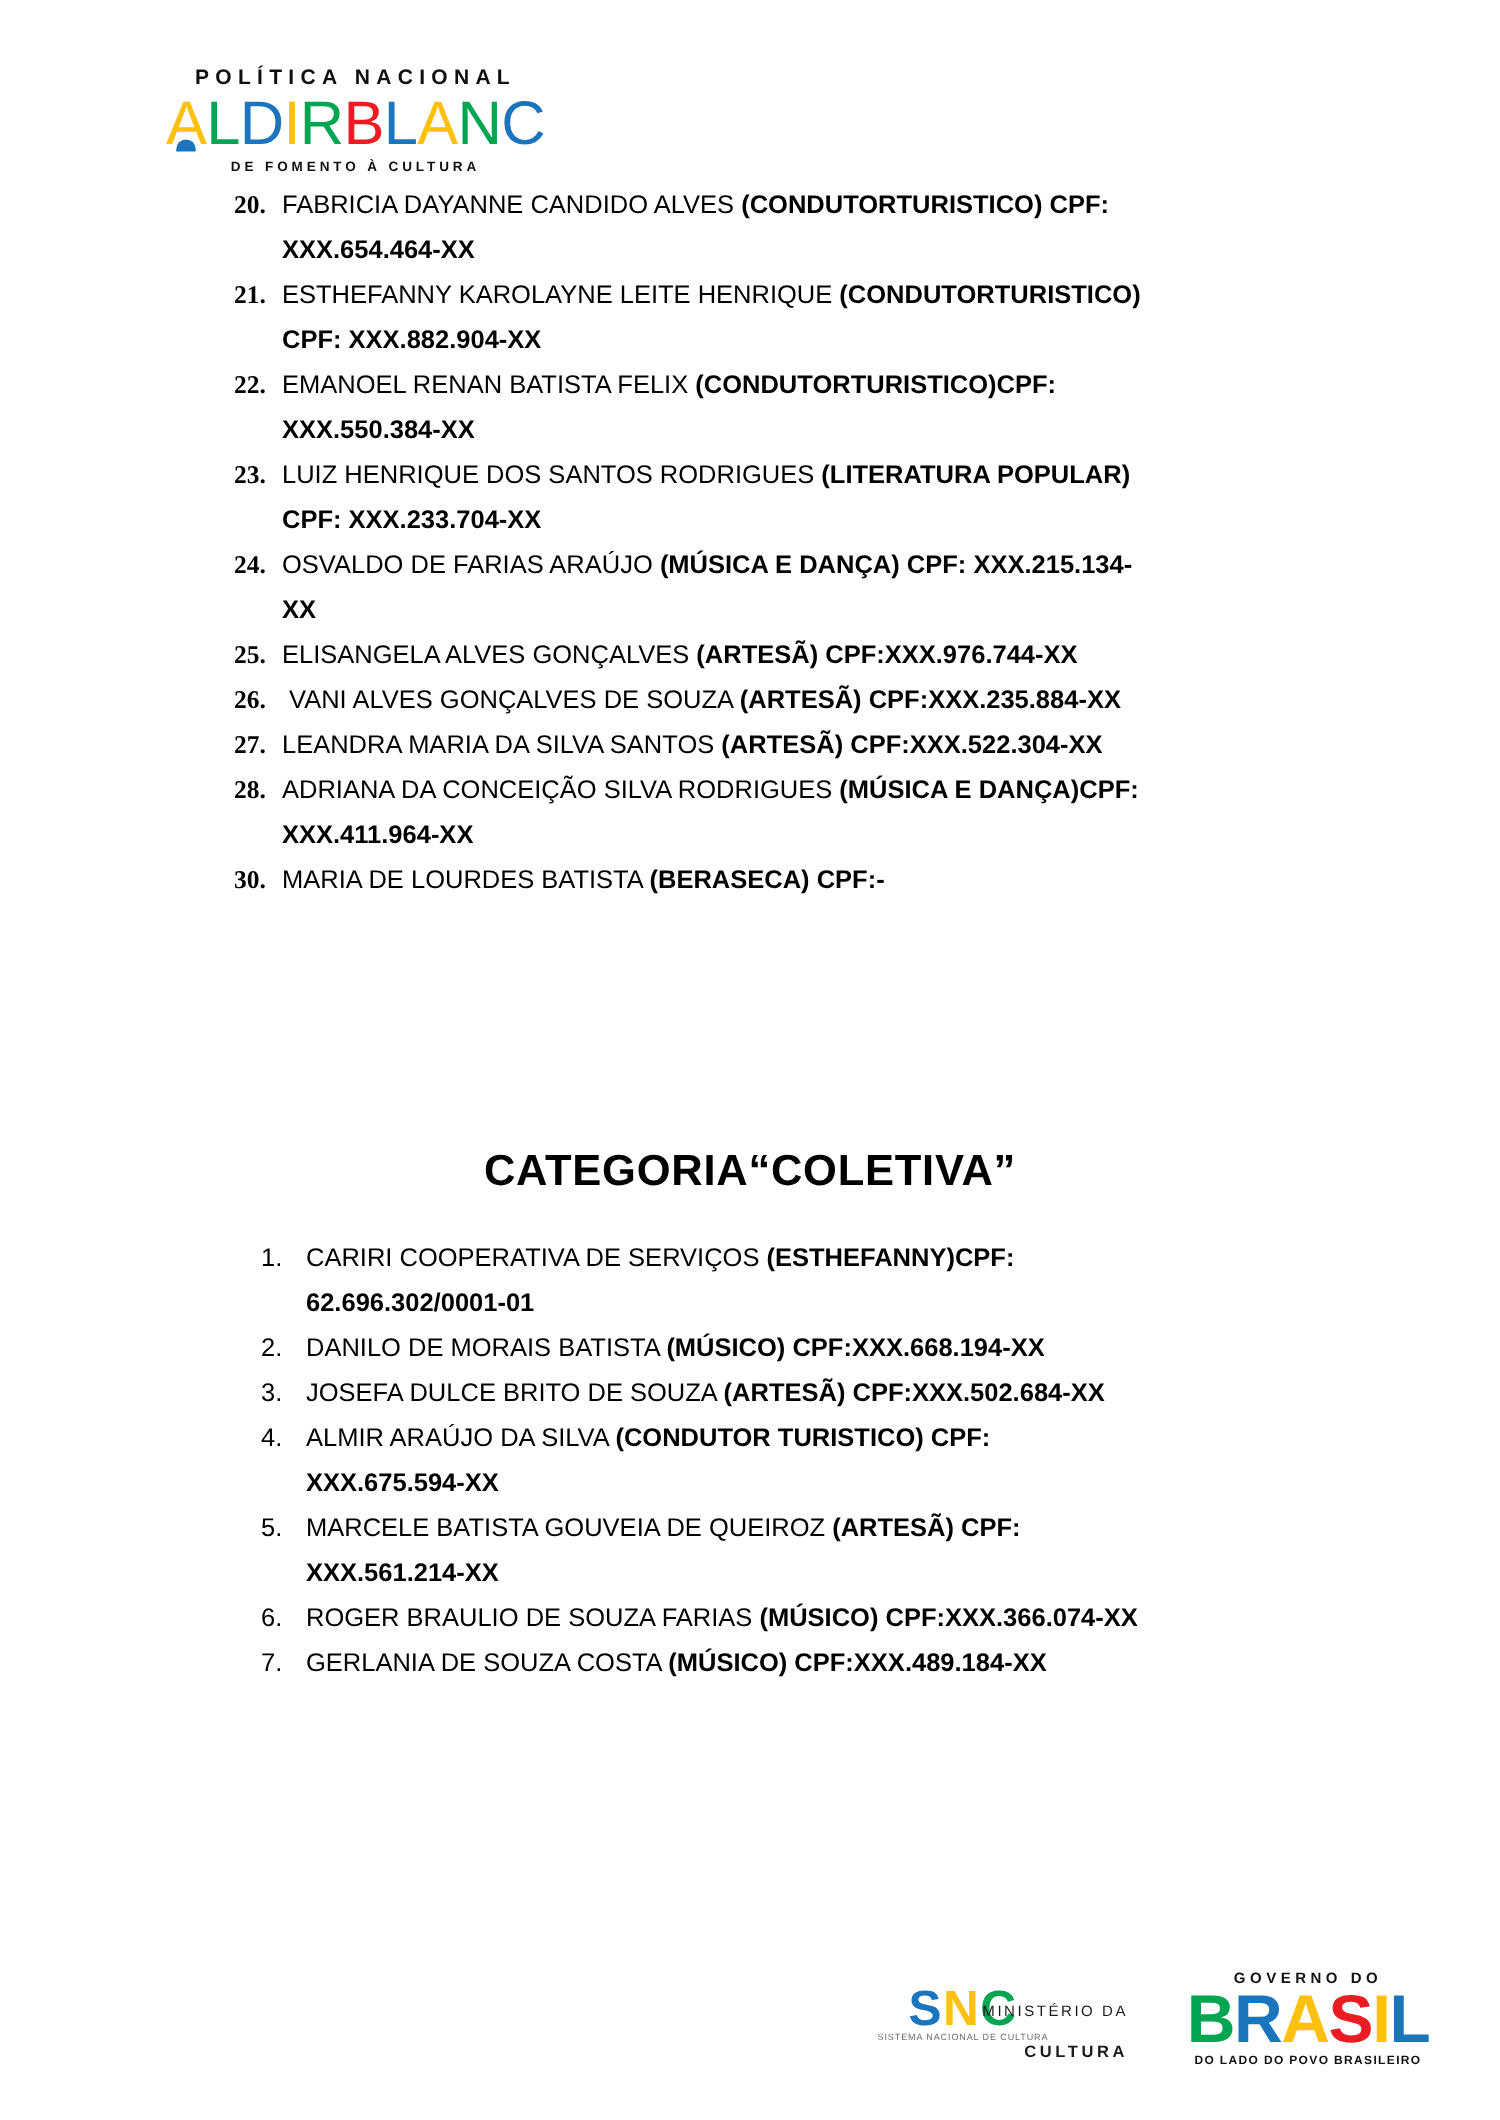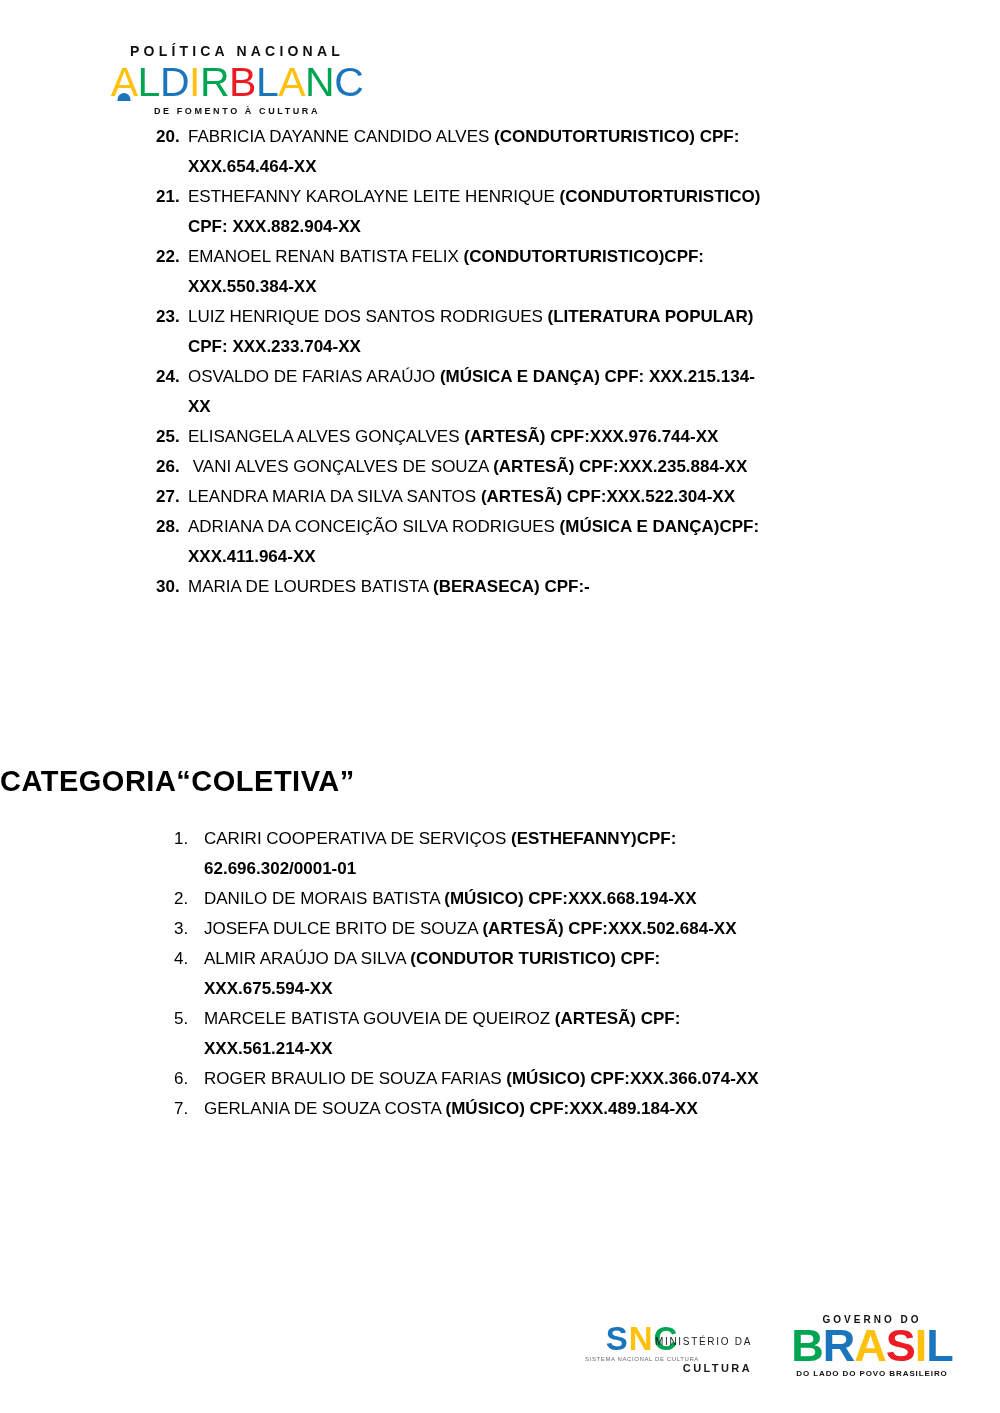--- a/index.html
+++ b/index.html
@@ -23,29 +23,29 @@
     border-radius:13px 13px 0 0;
   }
   .logo-bottom{font-size:9px;font-weight:bold;letter-spacing:2.6px;color:#101010;white-space:nowrap;margin-top:1px;}
 
   
   .doc-list{position:absolute;font-size:17px;line-height:30px;}
   #list-individual{left:156px;top:122px;width:700px;}
   #list-coletiva{left:174px;top:824px;width:690px;}
   .li{display:flex;align-items:flex-start;}
   .li .num{flex:none;white-space:pre;}
-  #list-individual .num{font-weight:bold;min-width:32px;}
+  #list-individual .num{font-weight:bold;min-width:32px;font-family:Liberation Serif, serif;}
   #list-coletiva .num{min-width:30px;}
   .li .body{flex:1;}
   .b{font-weight:bold;}
 
   
   .section-heading{
     position:absolute;left:0;top:760px;width:100%;
-    text-align:left;font-size:29px;font-weight:bold;line-height:42px;
+    text-align:center;font-size:29px;font-weight:bold;line-height:42px;
     letter-spacing:0.5px;
   }
 
   
   .footer{position:absolute;left:0;top:1300px;width:1000px;height:100px;}
   .snc{position:absolute;left:578px;top:22px;width:128px;text-align:center;}
   .snc-letters{font-size:33px;font-weight:800;line-height:33px;letter-spacing:1px;}
   .snc-caption{font-size:6px;letter-spacing:0.6px;color:#6d6d6d;margin-top:1px;white-space:nowrap;}
   .ministerio{position:absolute;left:644px;top:36px;width:108px;text-align:right;color:#1a1a1a;}
   .min-line1{font-size:10px;letter-spacing:1.7px;font-weight:500;white-space:nowrap;}

